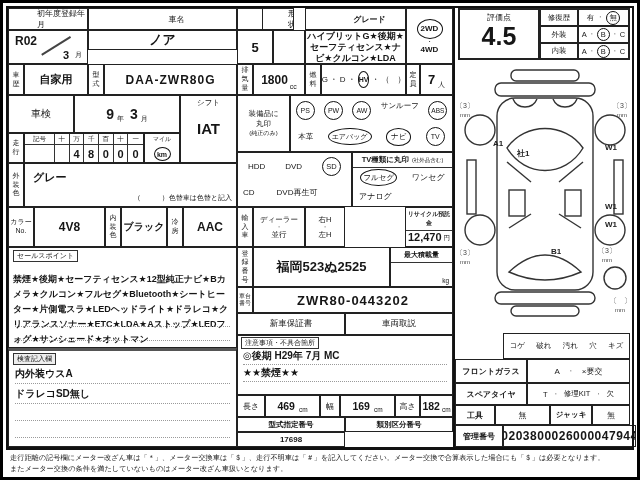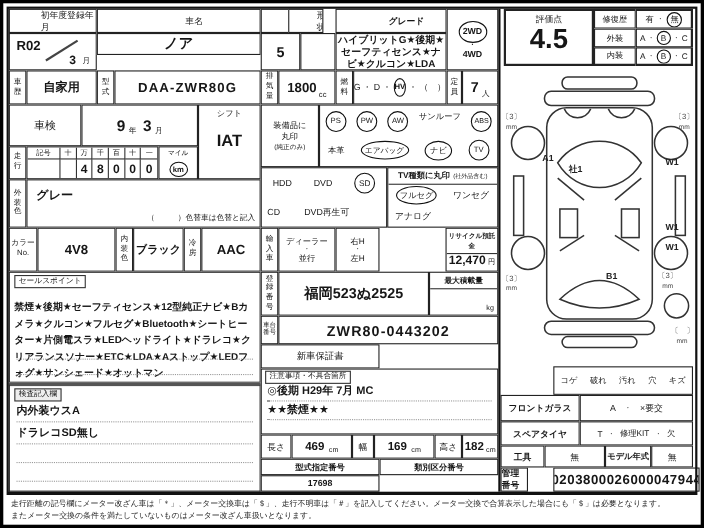--- a/index.html
+++ b/index.html
@@ -242,20 +242,23 @@
     <span style="font-size:6.5px;align-self:flex-end;margin-top:auto;padding:0 3px 2px 0">kg</span>
   </div>
 
   <div class="bx vlab" style="left:237px;top:287px;width:16px;height:26px;font-size:6px">車台番号</div>
   <div class="bx b" style="left:253px;top:287px;width:200px;height:26px;font-size:13px;letter-spacing:1px">
       <span>ZWR80-0443202</span>
     </div>
 
   <div class="bx" style="left:237px;top:313px;width:108px;height:22px;font-size:8.5px">
       <span>新車保証書</span>
+    </div>
+  <div class="bx" style="left:345px;top:313px;width:108px;height:22px;font-size:8.5px">
+      <span>車両取説</span>
     </div>
 
   <div class="bx" style="left:237px;top:335px;width:216px;height:60px;align-items:flex-start;justify-content:flex-start">
     <span class="tag" style="left:3px;top:1px">注意事項・不具合箇所</span>
     <div style="position:absolute;left:5px;right:5px;top:12px">
       <div class="b" style="font-size:10px;height:16px;line-height:16px;border-bottom:1px dotted #9a9a9a">◎後期 H29年 7月 MC</div>
       <div class="b" style="font-size:10px;height:16px;line-height:16px;border-bottom:1px dotted #9a9a9a">★★禁煙★★</div>
       <div style="height:13px;border-bottom:1px dotted #9a9a9a"></div>
     </div>
   </div>
@@ -397,26 +400,26 @@
     <span style="font-size:6px">・</span>
     <span>欠</span>
   </div>
   <div class="bx b" style="left:455px;top:405px;width:40px;height:20px;font-size:8px">
       <span>工具</span>
     </div>
   <div class="bx" style="left:495px;top:405px;width:55px;height:20px;font-size:8px">
       <span>無</span>
     </div>
   <div class="bx b" style="left:550px;top:405px;width:42px;height:20px;font-size:7.5px">
-      <span>モデル年式</span>
+      <span>ジャッキ</span>
     </div>
   <div class="bx" style="left:592px;top:405px;width:38px;height:20px;font-size:8px">
       <span>無</span>
     </div>
-  <div class="bx b" style="left:455px;top:425px;width:25px;height:22px;font-size:8px">
+  <div class="bx b" style="left:455px;top:425px;width:48px;height:22px;font-size:8px">
       <span>管理番号</span>
     </div>
   <div class="bx b" style="left:503px;top:425px;width:133px;height:22px;font-size:12px;letter-spacing:0.5px">
       <span>0203800026000047944</span>
     </div>
 
   <div class="vline" style="left:453px;top:8px;width:2px;height:439px"></div>
   <div class="hline" style="left:7px;top:447px;width:626px;height:3px"></div>
   <div class="inframe"></div>
   <div class="frame"></div>

